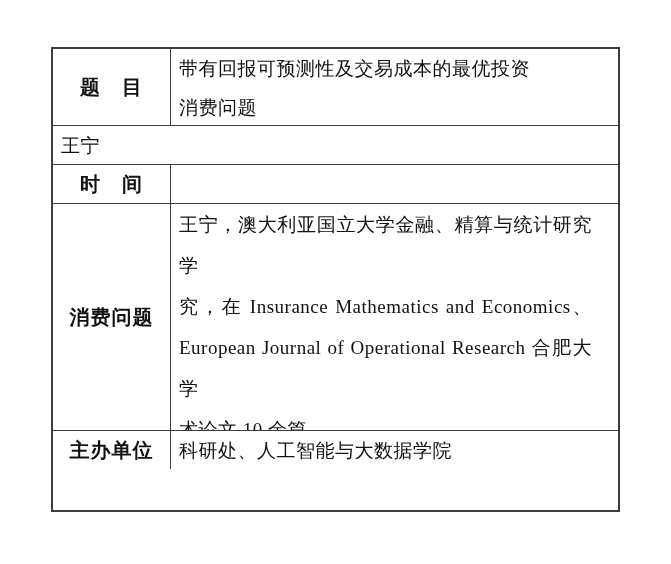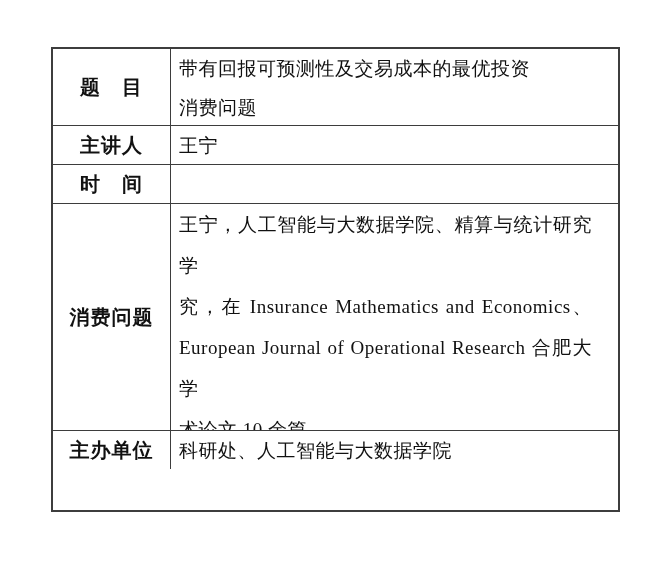--- a/index.html
+++ b/index.html
@@ -79,35 +79,34 @@
 
     <div class="row row-title">
       <div class="label-cell">题　目</div>
       <div class="content-cell">
         <div class="line">带有回报可预测性及交易成本的最优投资</div>
         <div class="line">消费问题</div>
       </div>
     </div>
 
     <div class="row row-speaker">
-      <div class="label-cell">主讲人</div>
       <div class="content-cell">
         <div class="line">王宁</div>
       </div>
     </div>
 
     <div class="row row-time">
       <div class="label-cell">时　间</div>
     </div>
 
 
     <div class="row row-bio">
       <div class="label-cell">消费问题</div>
       <div class="content-cell">
-        <div class="line just">王宁，人工智能与大数据学院、精算与统计研究学</div>
+        <div class="line just">王宁，澳大利亚国立大学金融、精算与统计研究学</div>
         <div class="line just">究，在 Insurance Mathematics and Economics、</div>
         <div class="line just">European Journal of Operational Research 合肥大学</div>
         <div class="line">术论文 10 余篇。</div>
       </div>
     </div>
 
     <div class="row row-organizer">
       <div class="label-cell">主办单位</div>
       <div class="content-cell">
         <div class="line">科研处、人工智能与大数据学院</div>

